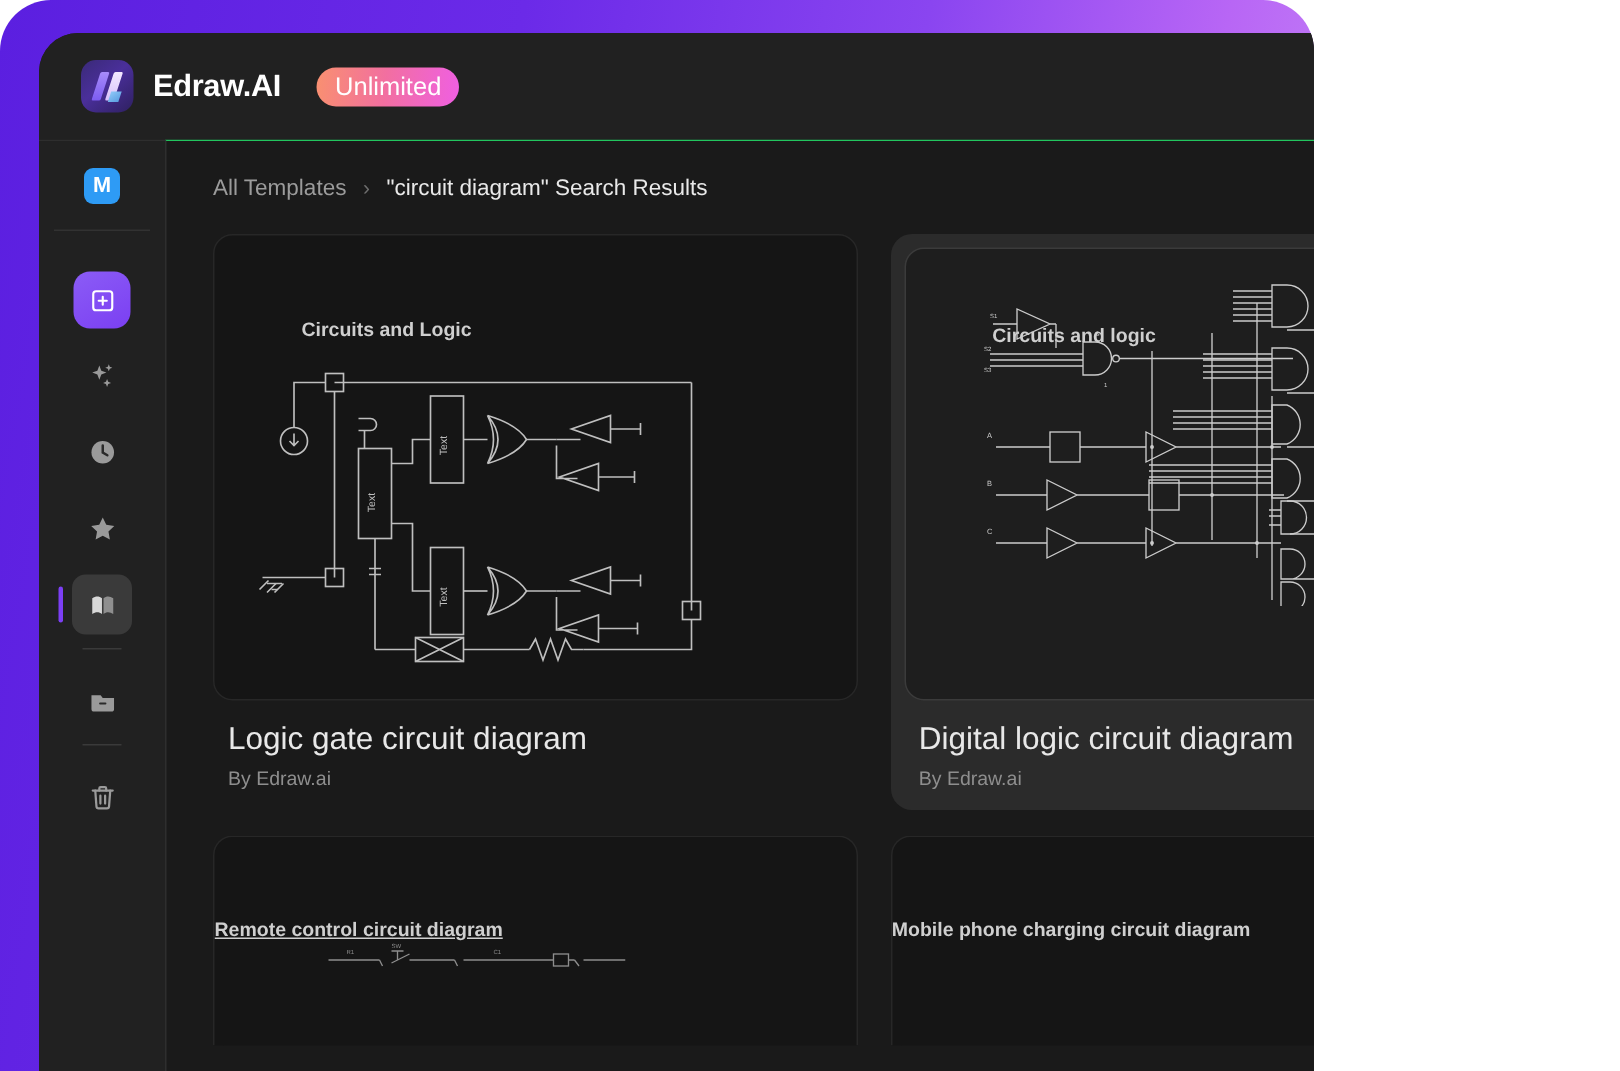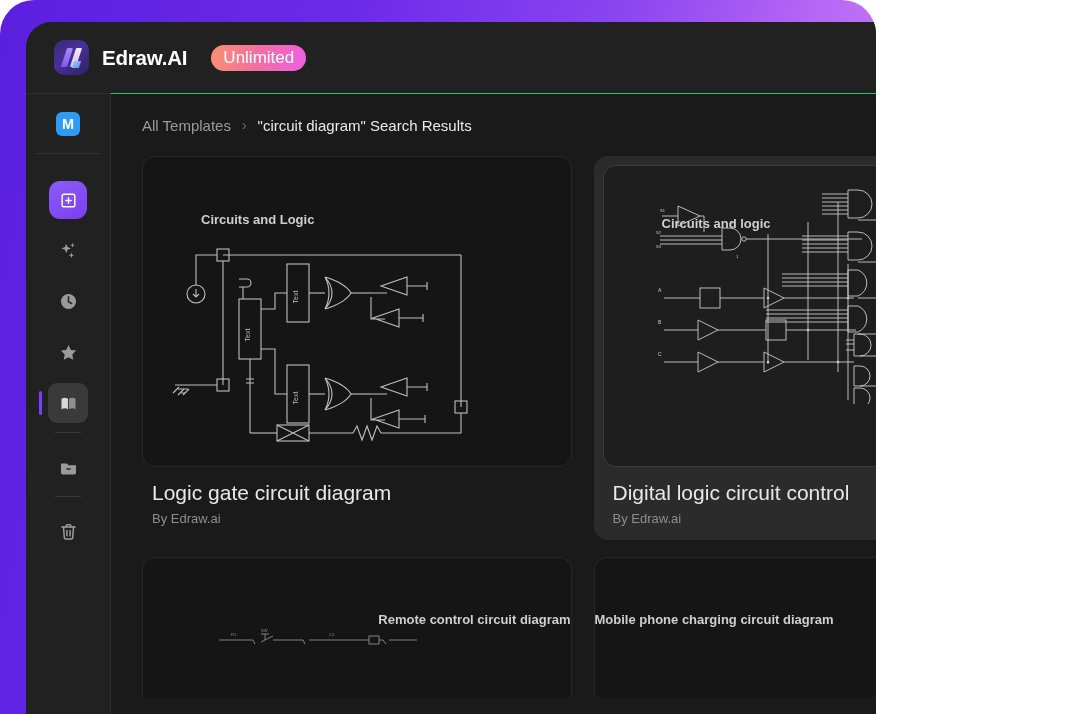--- a/index.html
+++ b/index.html
@@ -481,28 +481,28 @@
               <span class="corner-badge">
                 <svg width="17" height="17" viewBox="0 0 24 24" fill="none" stroke="#ffffff" stroke-width="1.9" stroke-linecap="round" stroke-linejoin="round">
                   <circle cx="8.2" cy="7.8" r="3"></circle>
                   <path d="M3.2 18.6a5 5 0 0 1 10 0"></path>
                   <path d="M16.5 5.6h4.3v4.3"></path>
                   <path d="M15.6 13.5h5.2v5.2h-5.2z"></path>
                 </svg>
               </span>
             </div>
             <div class="card-meta">
-              <div class="card-title">Digital logic circuit control</div>
+              <div class="card-title">Digital logic circuit diagram</div>
               <div class="card-author">By Edraw.ai</div>
             </div>
           </div>
 
           <div class="card card-row2">
             <div class="card-thumb">
-              <div class="thumb-title" style="top:54px; left:14px; right:0; text-align:right;">Remote control circuit diagram</div>
+              <div class="thumb-title" style="top:54px; left:0; right:0; text-align:left;text-decoration:underline;">Remote control circuit diagram</div>
               <svg width="200" height="40" viewBox="0 0 200 40" style="position:absolute;left:74px;top:68px;" fill="none" stroke="#8d8d8d" stroke-width="0.9">
                 <path d="M2 14 h34 M36 14 l2 4"></path>
                 <text x="14" y="10" fill="#8d8d8d" stroke="none" font-size="4" font-family="Liberation Sans, sans-serif">R1</text>
                 <path d="M44 8 h8 M48 8 v6 M44 16 l12 -6"></path>
                 <text x="44" y="6" fill="#8d8d8d" stroke="none" font-size="4" font-family="Liberation Sans, sans-serif">SW</text>
                 <path d="M56 14 h30 M86 14 l2 4"></path>
                 <path d="M92 14 h60"></path>
                 <text x="112" y="10" fill="#8d8d8d" stroke="none" font-size="4" font-family="Liberation Sans, sans-serif">C1</text>
                 <rect x="152" y="10" width="10" height="8"></rect>
                 <path d="M162 14 h4 M166 14 l3 4"></path>

